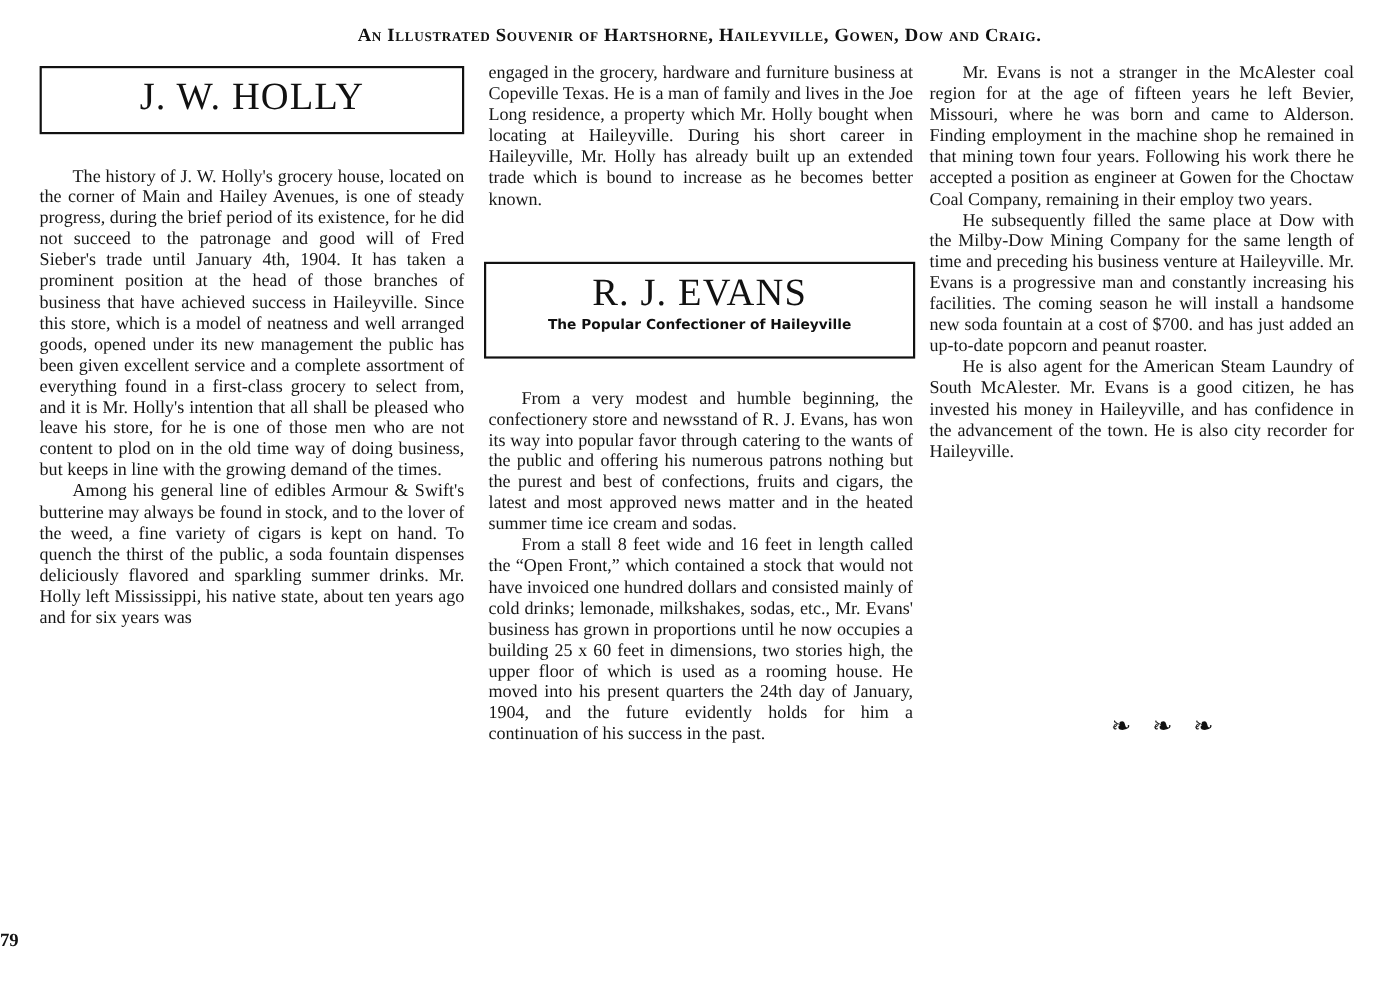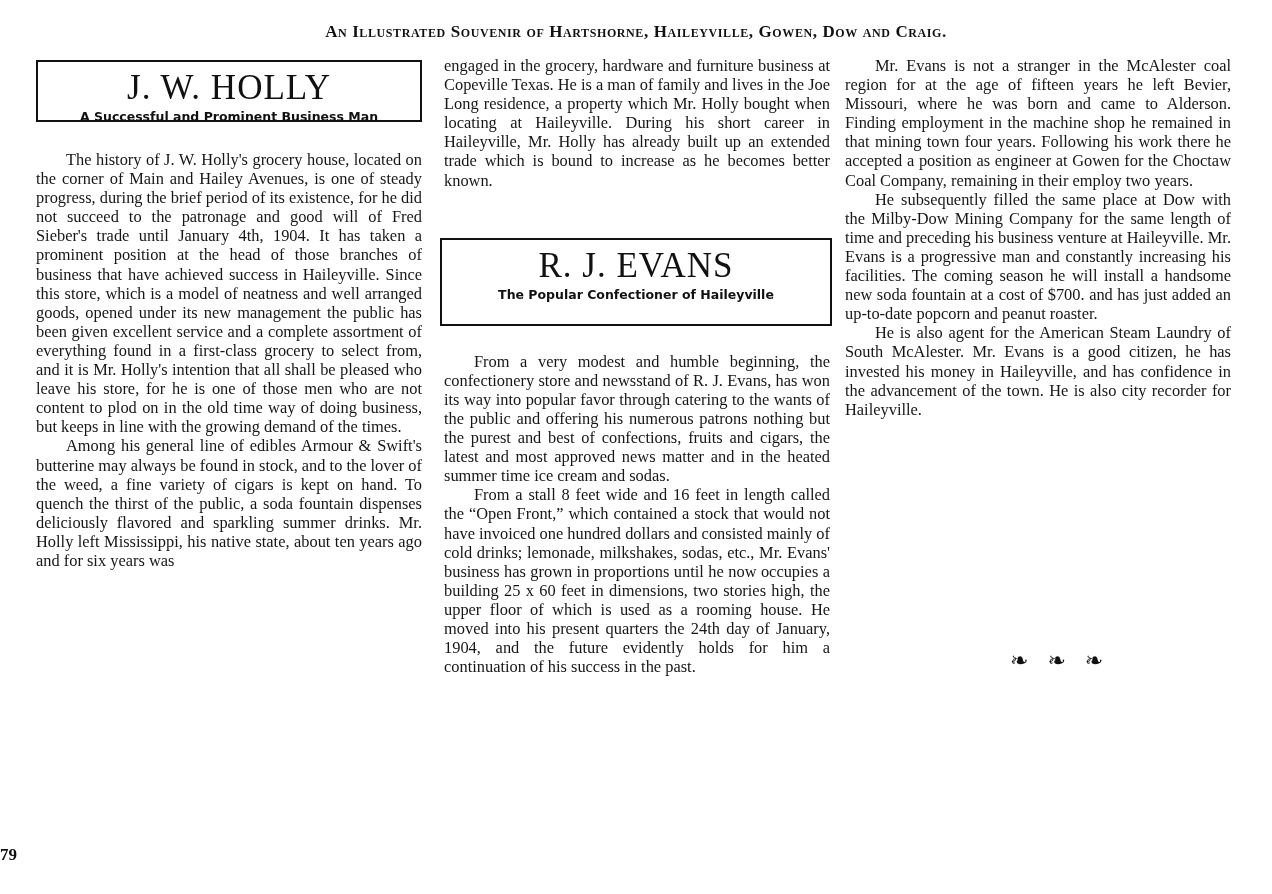--- a/index.html
+++ b/index.html
@@ -47,21 +47,20 @@
   }
 </style>
 </head>
 <body>
 
 <div class="running-head">An Illustrated Souvenir of Hartshorne, Haileyville, Gowen, Dow and Craig.</div>
 
 <div class="col col-left">
   <div class="title-box box-holly">
     <div class="name">J. W. HOLLY</div>
-    <div class="sub">A Successful and Prominent Business Man</div>
   </div>
   <p>The history of J. W. Holly's grocery house, located on the corner of Main and Hailey Avenues, is one of steady progress, during the brief period of its existence, for he did not succeed to the patronage and good will of Fred Sieber's trade until January 4th, 1904. It has taken a prominent position at the head of those branches of business that have achieved success in Haileyville. Since this store, which is a model of neatness and well arranged goods, opened under its new management the public has been given excellent service and a complete assortment of everything found in a first-class grocery to select from, and it is Mr. Holly's intention that all shall be pleased who leave his store, for he is one of those men who are not content to plod on in the old time way of doing business, but keeps in line with the growing demand of the times.</p>
   <p>Among his general line of edibles Armour &amp; Swift's butterine may always be found in stock, and to the lover of the weed, a fine variety of cigars is kept on hand. To quench the thirst of the public, a soda fountain dispenses deliciously flavored and sparkling summer drinks. Mr. Holly left Mississippi, his native state, about ten years ago and for six years was</p>
 </div>
 
 <div class="col col-mid">
   <p class="noindent">engaged in the grocery, hardware and furniture business at Copeville Texas. He is a man of family and lives in the Joe Long residence, a property which Mr. Holly bought when locating at Haileyville. During his short career in Haileyville, Mr. Holly has already built up an extended trade which is bound to increase as he becomes better known.</p>
   <div class="title-box box-evans">
     <div class="name">R. J. EVANS</div>
     <div class="sub">The Popular Confectioner of Haileyville</div>

